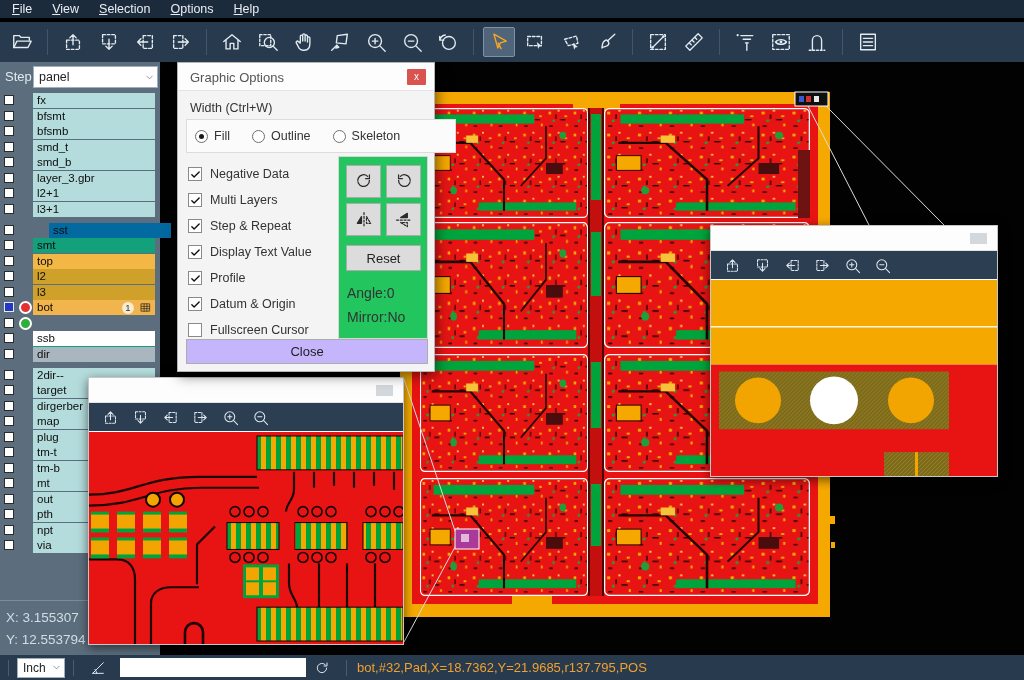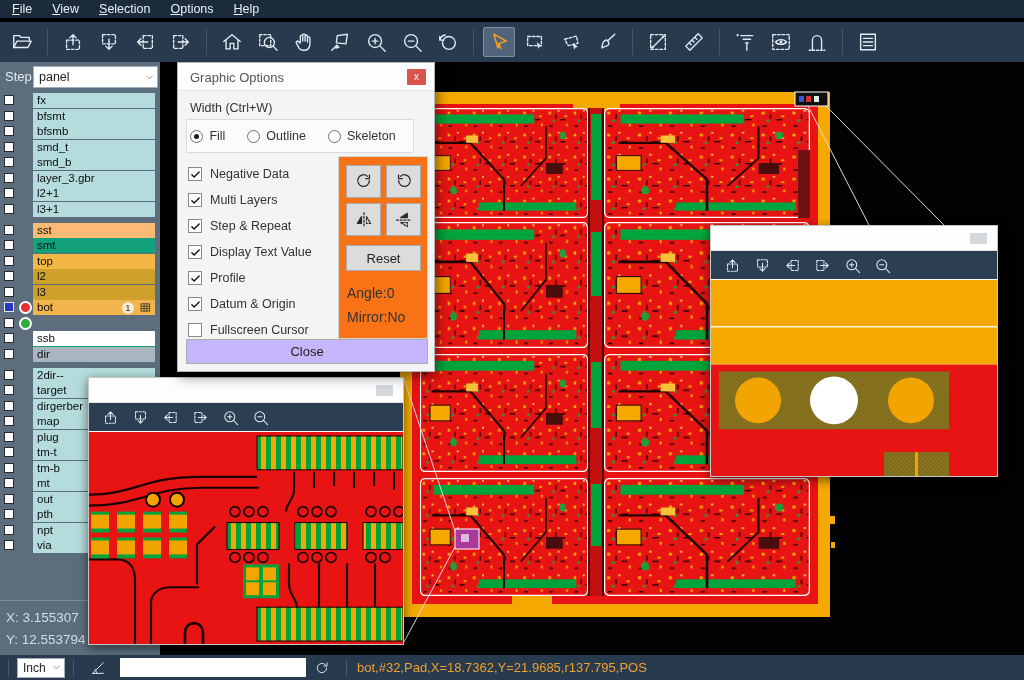--- a/index.html
+++ b/index.html
@@ -59,31 +59,31 @@
   .fwb svg { width:17px; height:17px; }
   .fw-content { position:absolute; left:0; bottom:0; right:0; top:54px; overflow:hidden; }
   .fw-content svg { display:block; width:100%; height:100%; }
 
   
   .dialog { position:absolute; left:177px; top:62px; width:258px; height:310px; background:#f4f4f4; border:1px solid #b5b5b5; box-shadow:2px 4px 12px rgba(0,0,0,.5); z-index:5; font-size:13px; color:#333; }
   .dlg-title { position:relative; height:28px; background:#fdfdfd; border-bottom:1px solid #e4e4e4; }
   .dlg-title-text { position:absolute; left:12px; top:7px; font-size:13px; color:#555; }
   .dlg-close { position:absolute; right:8px; top:6px; width:19px; height:16px; background:#d9544e; color:#fff; font-size:10px; line-height:15px; text-align:center; border-radius:1px; }
   .dlg-width-label { position:absolute; left:12px; top:38px; font-size:12.5px; color:#333; }
-  .radio-group { position:absolute; left:8px; top:56px; width:228px; height:34px; background:#fbfbfb; border:1px solid #dcdcdc; display:flex; align-items:center; padding-left:8px;justify-content:center; }
+  .radio-group { position:absolute; left:8px; top:56px; width:270px; height:34px; background:#fbfbfb; border:1px solid #dcdcdc; display:flex; align-items:center; padding-left:8px; }
   .radio-item { display:flex; align-items:center; margin-right:22px; }
   .radio-circle { width:13px; height:13px; border:1px solid #6f6f6f; border-radius:50%; background:#fff; position:relative; margin-right:6px; }
   .radio-circle.sel::after { content:""; position:absolute; left:3px; top:3px; width:5px; height:5px; border-radius:50%; background:#1a1a1a; }
   .radio-label { font-size:12.5px; }
   .check-list { position:absolute; left:10px; top:98px; width:150px; }
   .check-item { display:flex; align-items:center; height:26px; }
   .check-box { width:14px; height:14px; background:#fff; border:1px solid #8a8a8a; margin-right:8px; color:#111; display:flex; align-items:center; justify-content:center; }
   .check-box svg { width:11px; height:11px; }
   .check-label { font-size:12.5px; white-space:nowrap; }
-  .tool-group { position:absolute; left:160px; top:93px; width:90px; height:183px; background:#f97316; border:1px solid #d6d6d6; }
+  .tool-group { position:absolute; left:160px; top:93px; width:90px; height:183px; background:#22c55e; border:1px solid #d6d6d6; }
   .xf { position:absolute; width:35px; height:33px; background:#dcdcdc; border:1px solid #aaa; color:#2a2a2a; display:flex; align-items:center; justify-content:center; }
   .xf svg { width:20px; height:20px; }
   .xf:nth-of-type(1){ left:7px; top:8px; } .xf:nth-of-type(2){ left:47px; top:8px; }
   .xf:nth-of-type(3){ left:7px; top:46px; } .xf:nth-of-type(4){ left:47px; top:46px; }
   .reset-btn { position:absolute; left:7px; top:88px; width:75px; height:26px; background:#dcdcdc; border:1px solid #aaa; font-size:13px; color:#222; font-family:"Liberation Sans",sans-serif; }
   .xf-label { position:absolute; left:8px; font-size:14px; color:#333; }
   .xf-label.a { top:128px; } .xf-label.m { top:152px; }
   .close-btn { position:absolute; left:8px; bottom:7px; width:242px; height:25px; background:#c4b5fd; border:1px solid #adadad; font-size:13px; color:#222; font-family:"Liberation Sans",sans-serif; }
 
   
@@ -304,21 +304,21 @@
           <div class="layer-row" data-name="layer-row-l3+1">
             <span class="lr-check" data-name="layer-visibility-checkbox"></span>
             <span class="lr-ind" data-name="layer-indicator-slot"></span>
             <span class="lr-name" data-name="layer-name" style="background: rgb(181, 220, 220);">l3+1</span>
           </div>
         </div>
         <div class="layer-group">
           <div class="layer-row" data-name="layer-row-sst">
             <span class="lr-check" data-name="layer-visibility-checkbox"></span>
             <span class="lr-ind" data-name="layer-indicator-slot"></span>
-            <span class="lr-name" data-name="layer-name" style="background: #fdba74;">sst</span>
+            <span class="lr-name" data-name="layer-name" style="background: #0369a1; margin-left: 16px;">sst</span>
           </div>
           <div class="layer-row" data-name="layer-row-smt">
             <span class="lr-check" data-name="layer-visibility-checkbox"></span>
             <span class="lr-ind" data-name="layer-indicator-slot"></span>
             <span class="lr-name" data-name="layer-name" style="background: rgb(18, 161, 123);">smt</span>
           </div>
           <div class="layer-row" data-name="layer-row-top">
             <span class="lr-check" data-name="layer-visibility-checkbox"></span>
             <span class="lr-ind" data-name="layer-indicator-slot"></span>
             <span class="lr-name" data-name="layer-name" style="background: rgb(242, 183, 68);">top</span>

